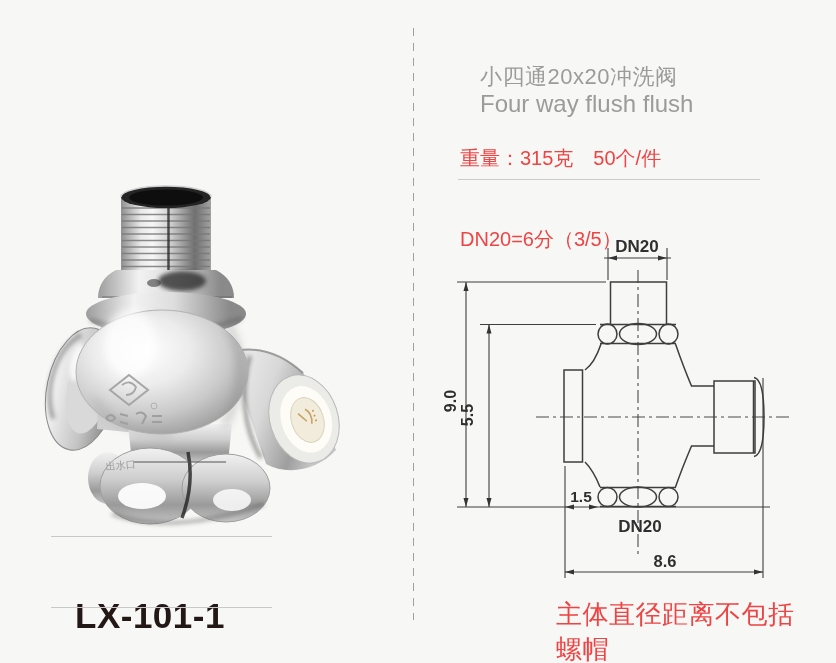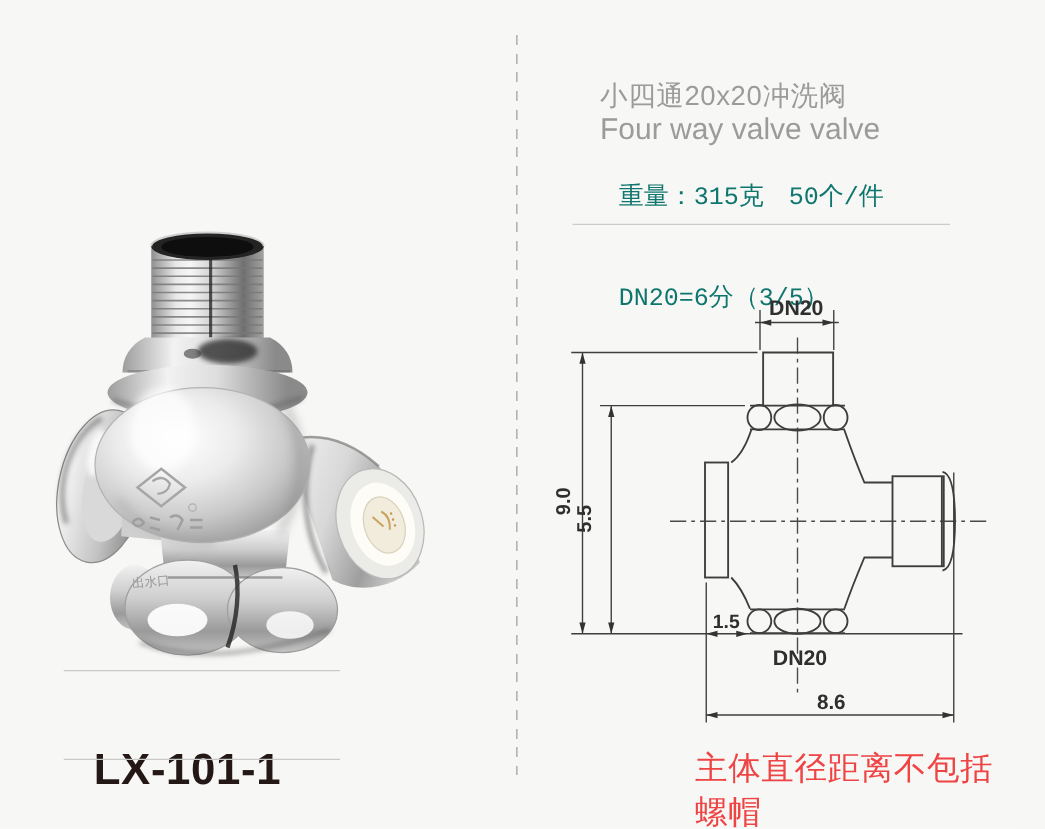--- a/index.html
+++ b/index.html
@@ -7,21 +7,21 @@
   .page{position:relative;width:836px;height:663px;background:#f7f7f6;overflow:hidden;}
 
   
   .divider{position:absolute;left:413px;top:28px;width:1px;height:592px;
     background:repeating-linear-gradient(to bottom,#9f9f9f 0 8px,transparent 8px 15px);}
 
   
   .title-block{position:absolute;left:480px;top:27px;color:#9b9b9b;margin-top:36px;}
   .title-cn{font-size:22px;line-height:27px;letter-spacing:.5px;}
   .title-en{font-size:24px;line-height:28px;}
-  .spec-block{position:absolute;left:495px;top:91px;color:#0f766e;font-size:20px;line-height:27px;white-space:pre-wrap;font-family:Liberation Mono, monospace;}
+  .spec-block{position:absolute;left:460px;top:91px;color:#ef4444;font-size:20px;line-height:27px;white-space:pre-wrap;}
   .hrule{position:absolute;left:458px;top:179px;width:302px;height:1px;background:#cbcbcb;}
 
   
   .drawing{position:absolute;left:438px;top:228px;}
   .drawing text{fill:#2f2f2f;font-family:"Liberation Sans","DejaVu Sans",sans-serif;font-weight:600;}
   .caption{position:absolute;left:556px;top:597px;width:240px;font-size:26px;font-weight:400;color:#ef4444;letter-spacing:.5px;}
 
   
   .model-line{position:absolute;left:51px;width:221px;height:1px;background:#c9c9c9;}
   .model-code{position:absolute;left:75px;top:548px;font-size:35px;font-weight:700;color:#231815;letter-spacing:.5px;margin-top:48px;}
@@ -164,21 +164,21 @@
   </svg>
 
   <div class="model-line" style="top:536px;"></div>
   <div class="model-code">LX-101-1</div>
   <div class="model-line" style="top:607px;"></div>
 
   <div class="divider"></div>
 
   <div class="title-block">
     <div class="title-cn">小四通20x20冲洗阀</div>
-    <div class="title-en">Four way valve valve</div>
+    <div class="title-en">Four way flush flush</div>
   </div>
   <div class="spec-block">
     <div>重量：315克　50个/件</div>
     <div>DN20=6分（3/5）</div>
   </div>
   <div class="hrule"></div>
 
   <svg class="drawing" width="382" height="362" viewBox="438 228 382 362" aria-hidden="false">
 
     <g stroke="#4a4a4a" stroke-width="1.1" stroke-dasharray="13 4 3 4">

